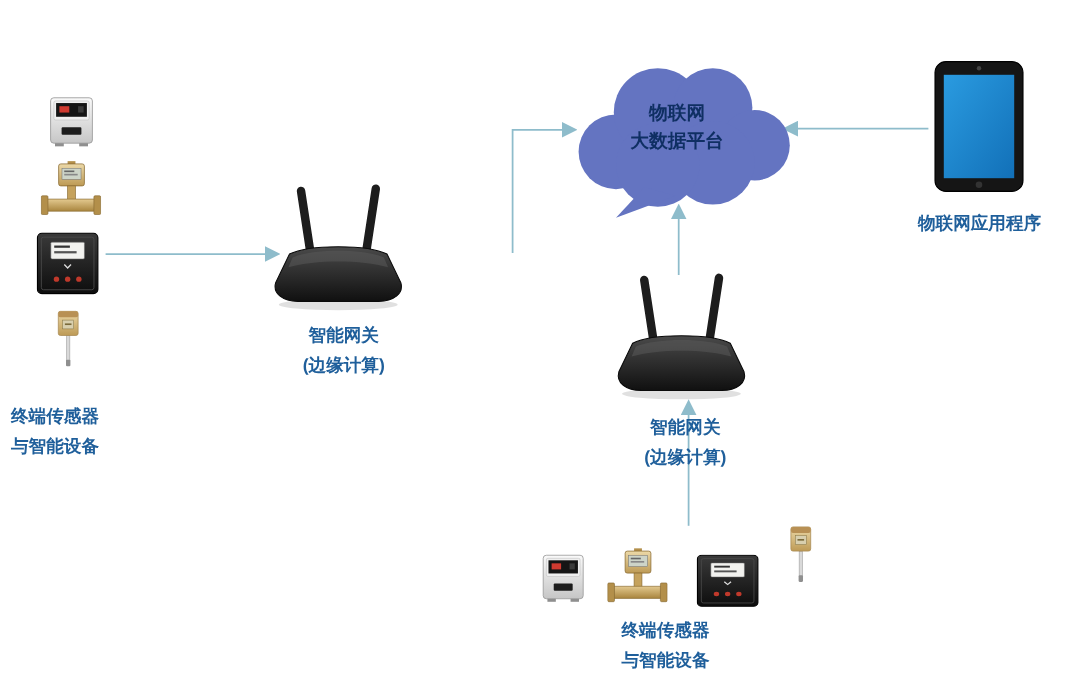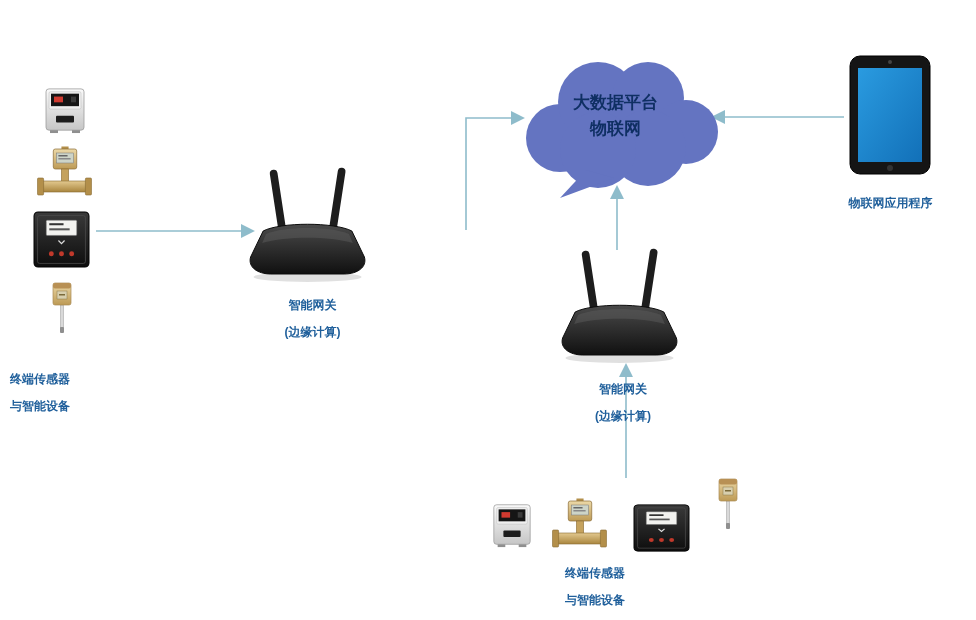--- a/index.html
+++ b/index.html
@@ -2,21 +2,21 @@
 <html><head>
 <meta charset="utf-8">
 <style>
   html,body{margin:0;padding:0;background:#ffffff;}
   .canvas{
     position:relative;width:976px;height:620px;background:#ffffff;
     font-family:"Liberation Sans","DejaVu Sans",sans-serif;overflow:hidden;
   }
   .abs{position:absolute;}
   .label{
-    position:absolute;font-weight:bold;font-size:12px;line-height:27px;
+    position:absolute;font-weight:bold;font-size:16px;line-height:27px;
     color:#1f5f9b;white-space:nowrap;
   }
   .label.center{text-align:center;}
   .cloud-text{
     position:absolute;left:498px;top:90px;width:235px;text-align:center;
     font-weight:bold;font-size:17px;line-height:26px;color:#0f2f63;
   }
   svg{display:block;}
   .icon-box svg{width:100%;height:100%;}
 </style>
@@ -135,22 +135,22 @@
         <circle cx="100" cy="52" r="40"></circle>
         <circle cx="150" cy="48" r="36"></circle>
         <circle cx="188" cy="82" r="32"></circle>
         <circle cx="150" cy="98" r="38"></circle>
         <circle cx="100" cy="100" r="38"></circle>
         <polygon points="88,120 116,128 62,148"></polygon>
       </g>
     </svg>
   </div>
   <div class="cloud-text">
+    <div>物联网</div>
     <div>大数据平台</div>
-    <div>物联网</div>
   </div>
 
   <div class="abs icon-box" style="left:848px;top:54px;width:84px;height:122px">
     <svg viewBox="0 0 84 122" preserveAspectRatio="none">
         <use href="#g-tablet"></use>
       </svg>
   </div>
   <div class="label center" style="left:808px;top:190px;width:165px">物联网应用程序</div>
 
   <div class="abs icon-box" style="left:240px;top:165px;width:135px;height:120px">

